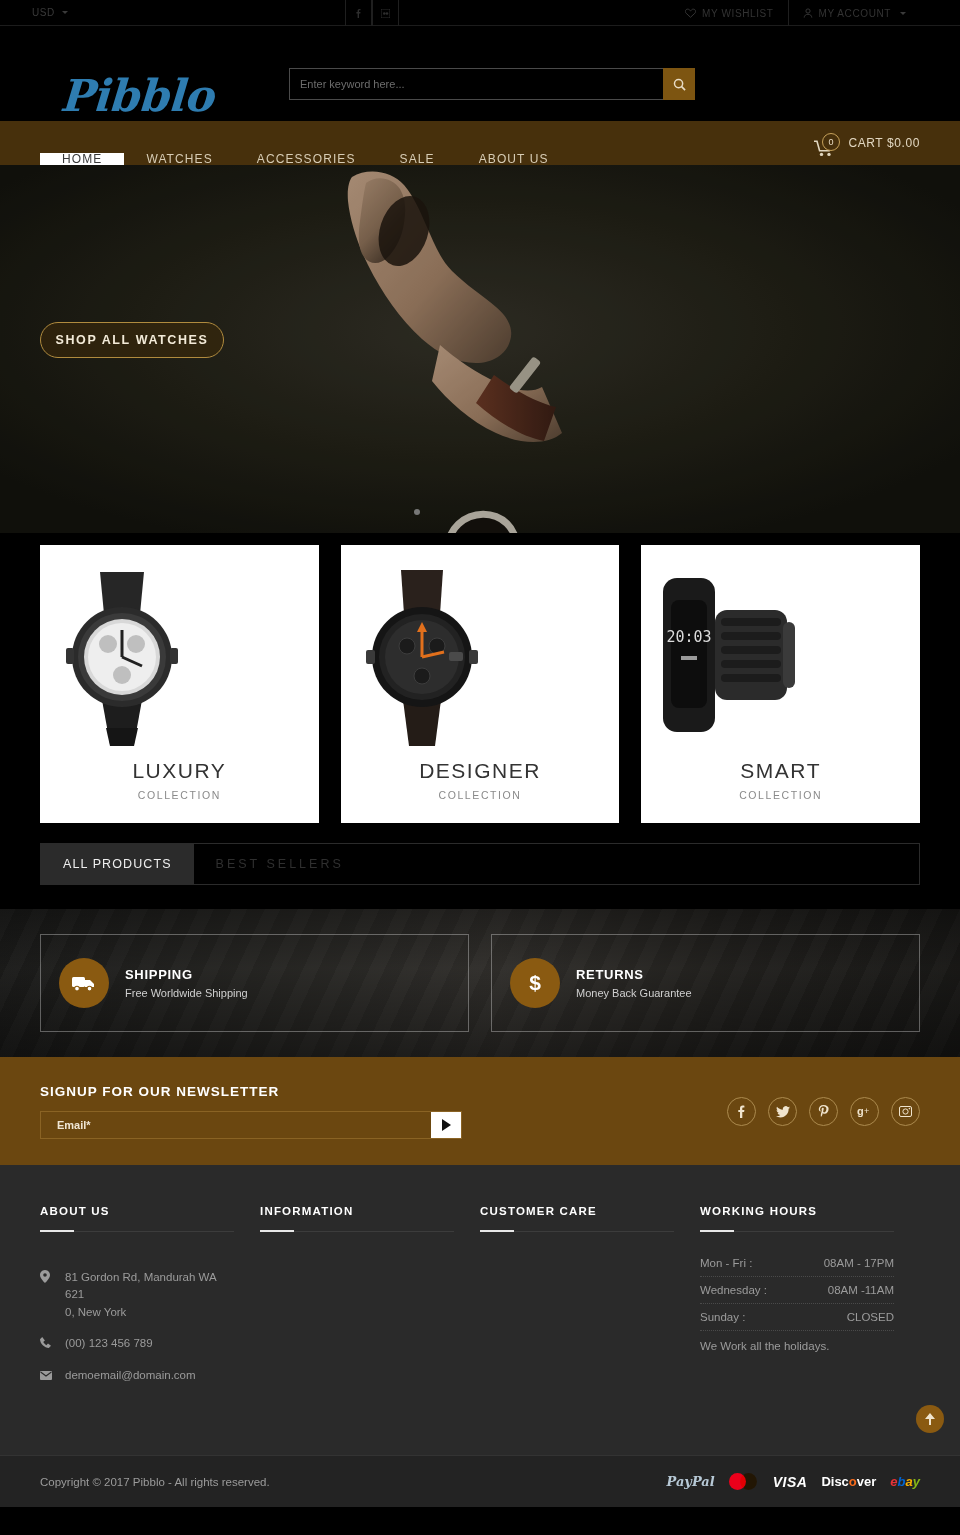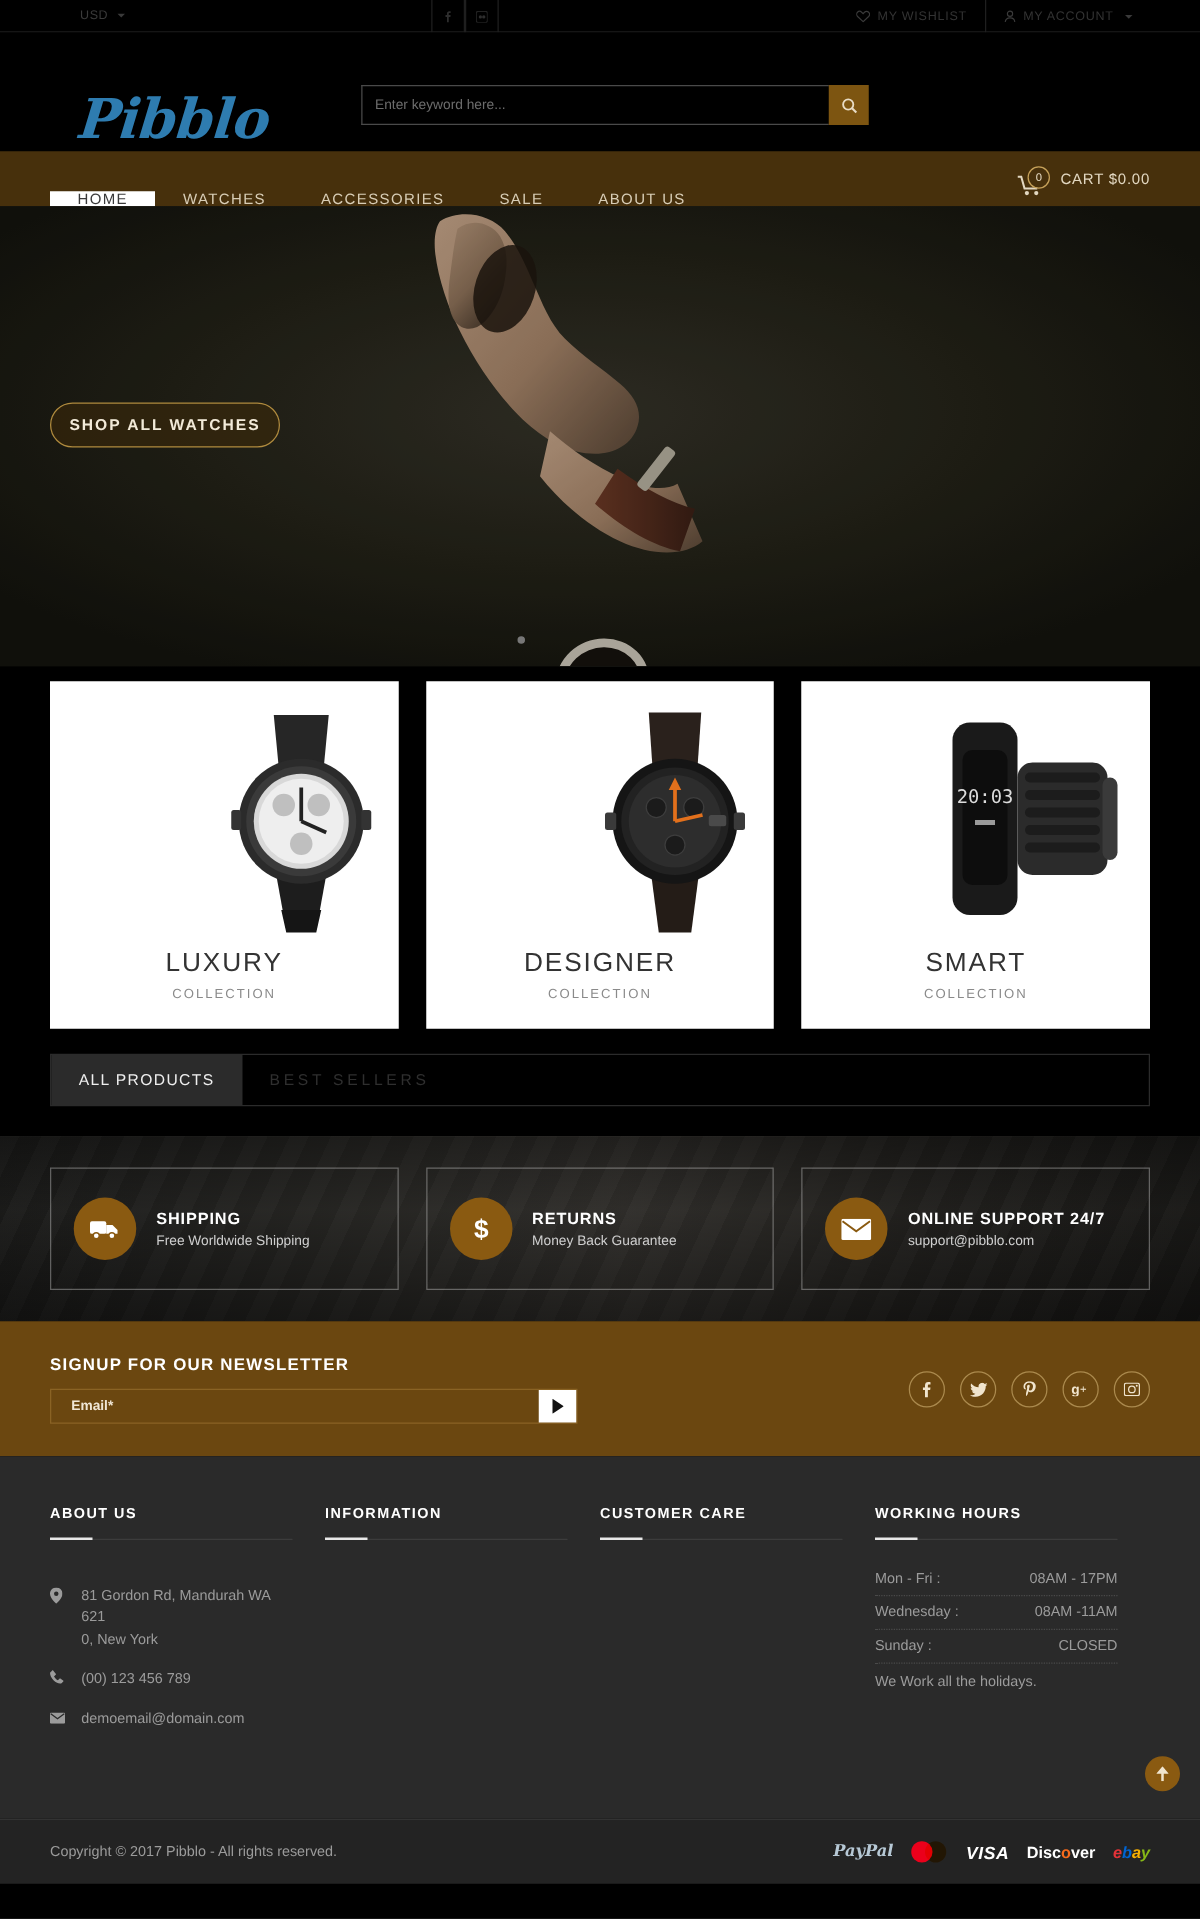--- a/index.html
+++ b/index.html
@@ -10,21 +10,21 @@
     color: #fff;
     overflow: hidden;
   }
   .page { width: 960px; height: 1535px; position: relative; background:#000; }
 
   
   .topbar {
     height: 26px; background: #000; border-bottom: 1px solid #1c1c1c;
     display: flex; align-items: center; position: relative;
   }
-  .tb-left { padding-left: 64px; display:flex; align-items:center; gap:4px; }
+  .tb-left { padding-left: 32px; display:flex; align-items:center; gap:4px; }
   .tb-text { font-size: 10px; color: #3a3a3a; letter-spacing: .5px; }
   .caret { width:0;height:0;border-left:3px solid transparent;border-right:3px solid transparent;border-top:3px solid #3a3a3a; display:inline-block; margin-left:3px;}
   .tb-social { position:absolute; left: 345px; top:0; height:26px; display:flex; }
   .tb-social .s {
     width: 27px; height: 26px; display:flex; align-items:center; justify-content:center;
     border-left:1px solid #1f1f1f; border-right:1px solid #1f1f1f; color:#2e2e2e; font-size:10px;
   }
   .tb-right { position:absolute; right:40px; top:0; height:26px; display:flex; align-items:center; }
   .tb-link { display:flex; align-items:center; gap:6px; padding:0 14px; height:26px; color:#333; font-size:10px; letter-spacing:.6px;}
   .tb-sep { width:1px; height:26px; background:#1f1f1f; }
@@ -73,21 +73,21 @@
     position:absolute; left:40px; top:157px; width:184px; height:36px;
     border:1px solid #b08b3e; border-radius:20px; background: rgba(62,42,10,.55);
     color:#f2ead8; font-size:12.5px; letter-spacing:1.6px; font-weight:bold;
     display:flex; align-items:center; justify-content:center; cursor:pointer;
   }
   .hero-dot { position:absolute; left:414px; bottom:18px; width:6px;height:6px;border-radius:50%;background:#777; }
 
   
   .collections { padding: 0 40px; margin-top:12px; display:flex; gap:22px; }
   .ccard { flex:1; background:#fff; height:278px; display:flex; flex-direction:column; align-items:center; cursor:pointer;}
-  .ccard .imgbox { flex:1; width:100%; display:flex; align-items:center; justify-content:flex-end; padding-top:6px;}
+  .ccard .imgbox { flex:1; width:100%; display:flex; align-items:center; justify-content:flex-start; padding-top:6px;}
   .ccard .title { font-size:21px; color:#333; letter-spacing:1.5px; font-weight:400; }
   .ccard .sub { font-size:10.5px; color:#8a8a8a; letter-spacing:1.6px; margin:6px 0 22px; }
 
   
   .watch-svg { display:block; }
 
   
   .tabs-wrap { margin: 20px 40px 0; border:1px solid #2b2b2b; height:42px; display:flex; align-items:stretch; background:#000;}
   .tab { display:flex; align-items:center; padding:0 22px; font-size:12.5px; letter-spacing:1.1px; color:#5f5f5f; cursor:pointer;}
   .tab.active { background:#2b2b2b; color:#efefef; }
@@ -368,32 +368,20 @@
     </div>
     <div class="svc">
       <div class="svc-ico">
         <svg width="16" height="24" viewBox="0 0 16 24">
             <text x="8" y="19" font-family="Liberation Sans, sans-serif" font-size="21" font-weight="bold" fill="#fff" text-anchor="middle">$</text>
           </svg>
       </div>
       <div>
         <div class="svc-t">RETURNS</div>
         <div class="svc-s">Money Back Guarantee</div>
-      </div>
-    </div>
-    <div class="svc">
-      <div class="svc-ico">
-        <svg width="24" height="17" viewBox="0 0 24 17">
-            <rect width="24" height="17" rx="1.5" fill="#fff"></rect>
-            <path d="M1 2l11 8 11-8" fill="none" stroke="#8a5a11" stroke-width="1.6"></path>
-          </svg>
-      </div>
-      <div>
-        <div class="svc-t">ONLINE SUPPORT 24/7</div>
-        <div class="svc-s">support@pibblo.com</div>
       </div>
     </div>
   </div>
 
   <div class="news">
     <div class="news-l">
       <div class="news-title">SIGNUP FOR OUR NEWSLETTER</div>
       <div class="news-form">
         <input type="text" placeholder="Email*" style="">
         <button class="news-go">

